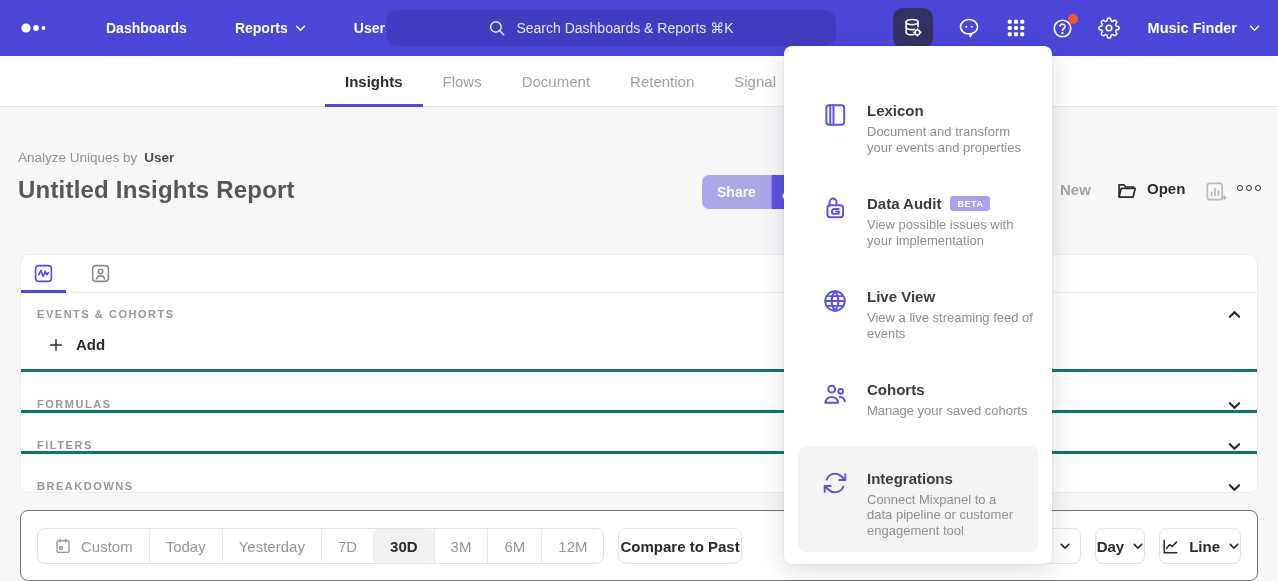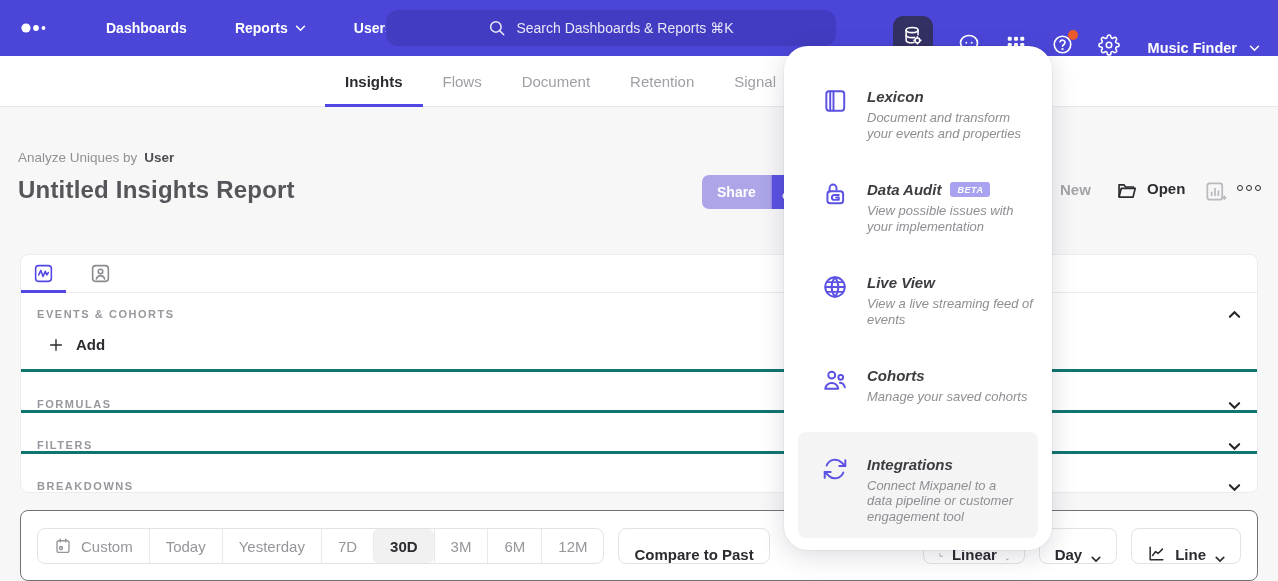--- a/index.html
+++ b/index.html
@@ -6,21 +6,21 @@
   html,body { width:1278px; height:581px; overflow:hidden; }
   body { font-family:"Liberation Sans","DejaVu Sans",sans-serif; background:#f7f7f8; position:relative; }
   svg { display:block; }
 
   
   .navbar { position:absolute; left:0; top:0; width:1278px; height:56px; background:#4b46d8; display:flex; align-items:center; z-index:10; }
   .logo { margin-left:20px; }
   .nav-links { display:flex; align-items:flex-end; margin-left:30px; }
   .nav-link { color:#fff; font-size:14px; font-weight:600; padding:0 24px; display:flex; align-items:center; gap:7px; height:56px; cursor:pointer; }
   .nav-search { position:absolute; left:386px; top:10px; width:450px; height:36px; background:#423cc2; border-radius:12px; display:flex; align-items:center; justify-content:center; gap:10px; color:rgba(255,255,255,0.88); font-size:14px; cursor:text; }
-  .nav-right { position:absolute; right:18px; top:0; height:56px; display:flex; align-items:flex-end; gap:24px;padding-left:47px; }
+  .nav-right { position:absolute; right:18px; top:0; height:56px; display:flex; align-items:center; gap:24px;padding-left:47px; }
   .nav-icon-btn { color:#fff; position:relative; cursor:pointer; }
   .nav-icon-btn.active { background:#333063; width:40px; height:40px; border-radius:10px; display:flex; align-items:center; justify-content:center; }
   .notif-dot { position:absolute; top:-3px; right:-4px; width:10px; height:10px; border-radius:50%; background:#ea5a2c; }
   .project-switch { color:#fff; font-size:14.5px; font-weight:700; display:flex; align-items:center; gap:12px; margin-left:4px; cursor:pointer; }
 
   
   .tabbar { position:absolute; left:0; top:56px; width:1278px; height:51px; background:#fff; border-bottom:1px solid #e7e7ea; }
   .tabs { position:absolute; left:325px; top:0; height:51px; display:flex; }
   .tab { padding:0 20px; display:flex; align-items:center; font-size:15px; color:#9fa0a6; position:relative; cursor:pointer; }
   .tab.active { color:#2b2b30; font-weight:700; }
@@ -54,25 +54,25 @@
   .add-row { margin-top:16px; padding-left:11px; display:flex; align-items:center; gap:12px; font-size:15px; font-weight:700; color:#2b2b30; cursor:pointer; }
   .sec-collapsed { height:41px; border-top:3px solid #0f766e; display:flex; align-items:flex-end; justify-content:space-between; padding:0 16px; cursor:pointer; }
 
   
   .toolbar-card { position:absolute; left:20px; top:510px; width:1238px; height:71px; background:#fff; border:1px solid #737373; border-radius:8px; }
   .toolbar { display:flex; align-items:center; padding:17px 16px 0; }
   .seg-ctrl { display:flex; border:1px solid #e3e3e6; border-radius:8px; overflow:hidden; height:36px; }
   .seg { display:flex; align-items:center; gap:9px; padding:0 16px; font-size:15px; color:#96969b; border-left:1px solid #e9e9ec; cursor:pointer; white-space:nowrap; }
   .seg:first-child { border-left:none; }
   .seg.sel { background:#f1f1f2; color:#2b2b30; font-weight:700;border-radius:6px; }
-  .btn { display:flex; align-items:flex-end; gap:9px; height:36px; padding:0 15px; border:1px solid #e3e3e6; border-radius:8px; font-size:15px; font-weight:700; color:#2b2b30; margin-left:14px; cursor:pointer; background:#fff; white-space:nowrap; }
+  .btn { display:flex; align-items:center; gap:9px; height:36px; padding:0 1px; border:1px solid #e3e3e6; border-radius:8px; font-size:15px; font-weight:700; color:#2b2b30; margin-left:14px; cursor:pointer; background:#fff; white-space:nowrap; }
   .right-btns { margin-left:auto; display:flex; }
 
   
-  .dropdown { position:absolute; left:784px; top:46px; width:268px; background:#fff; border-radius:24px; box-shadow:0 6px 26px rgba(40,40,70,.16), 0 0 0 1px rgba(0,0,0,.03); z-index:60; padding:42px 0 12px;font-style:italic; }
+  .dropdown { position:absolute; left:784px; top:46px; width:268px; background:#fff; border-radius:8px; box-shadow:0 6px 26px rgba(40,40,70,.16), 0 0 0 1px rgba(0,0,0,.03); z-index:60; padding:56px 0 12px; }
   .dd-item { display:flex; gap:19px; padding:0 16px 0 38px; margin-bottom:40px; cursor:pointer; }
   .dd-icon { width:26px; height:26px; color:#5b51e3; flex:none; }
   .dd-title { font-size:15px; font-weight:700; color:#3c3c41; margin-bottom:5px; display:flex; align-items:center; gap:9px; }
   .dd-desc { font-size:13px; color:#8e8e93; line-height:15.5px; max-width:172px; }
   .beta { background:#a8a2f0; color:#fff; font-size:9px; font-weight:700; letter-spacing:.06em; padding:2.5px 7px; border-radius:3px; }
   .dd-item.one-line { margin-bottom:27px; }
   .dd-item.highlight { background:#f4f4f5; border-radius:8px; margin:0 14px 0; padding:24px 16px 14px 24px; }
 </style>
 </head>
 <body>

